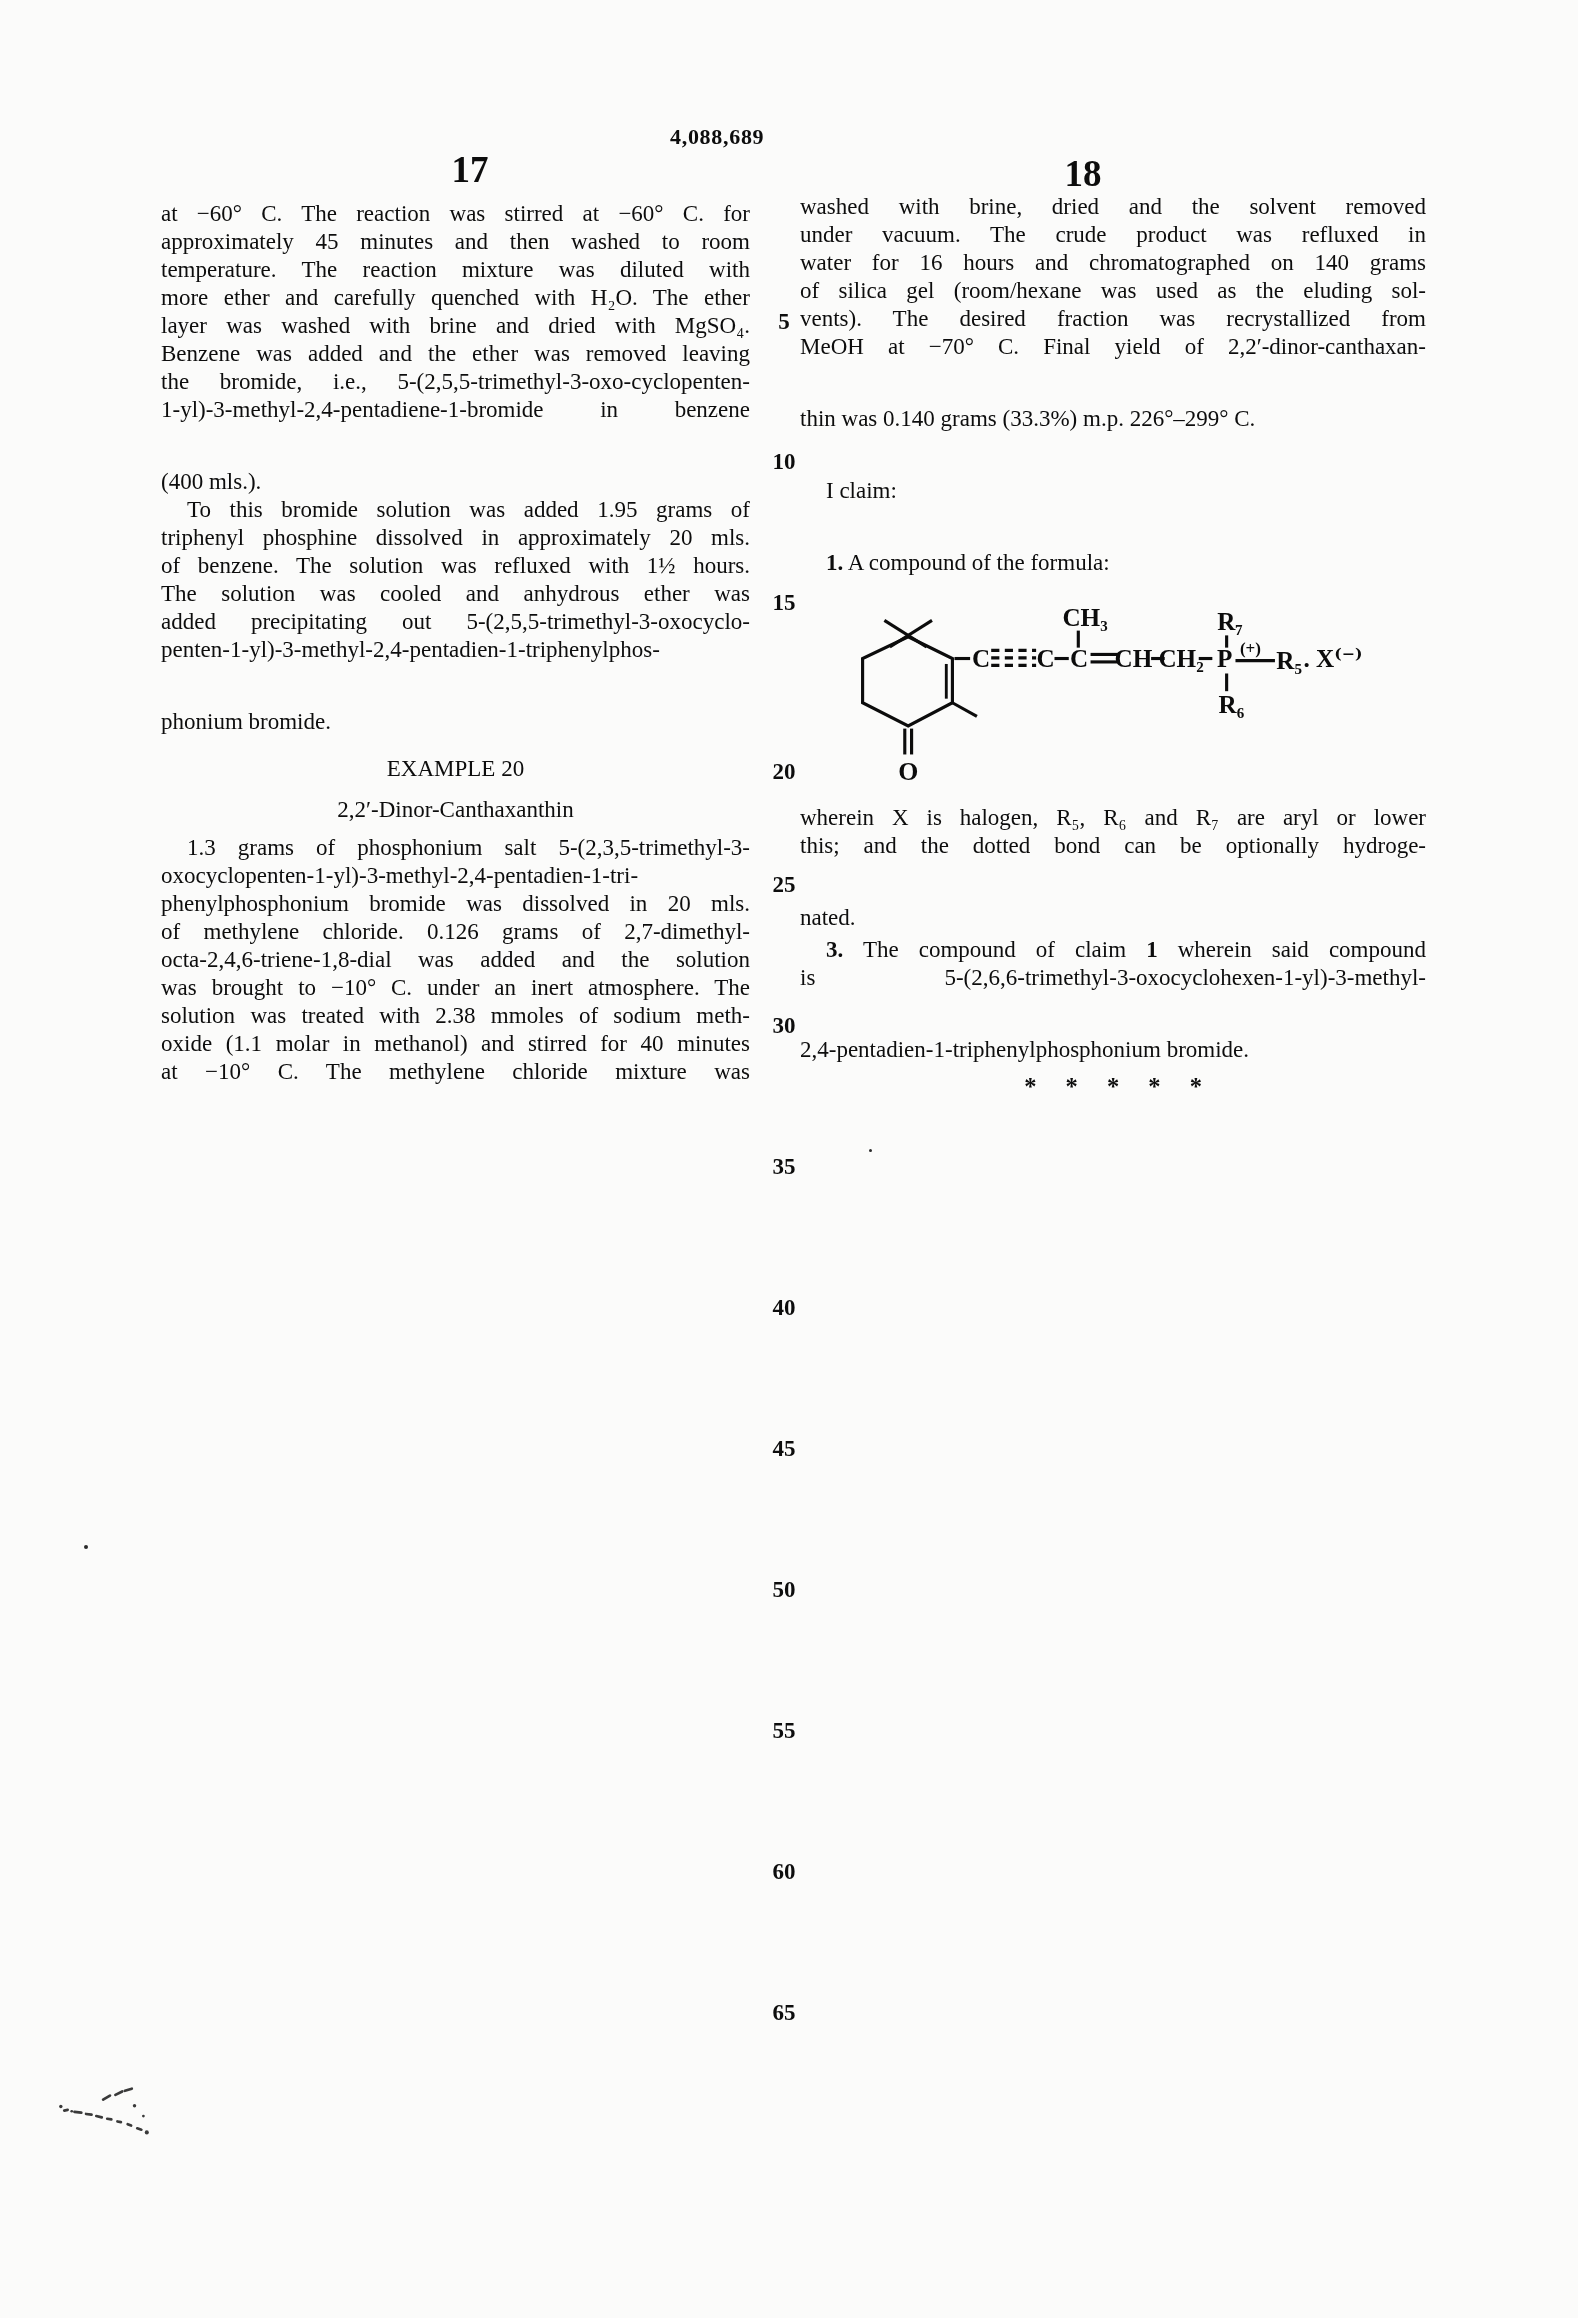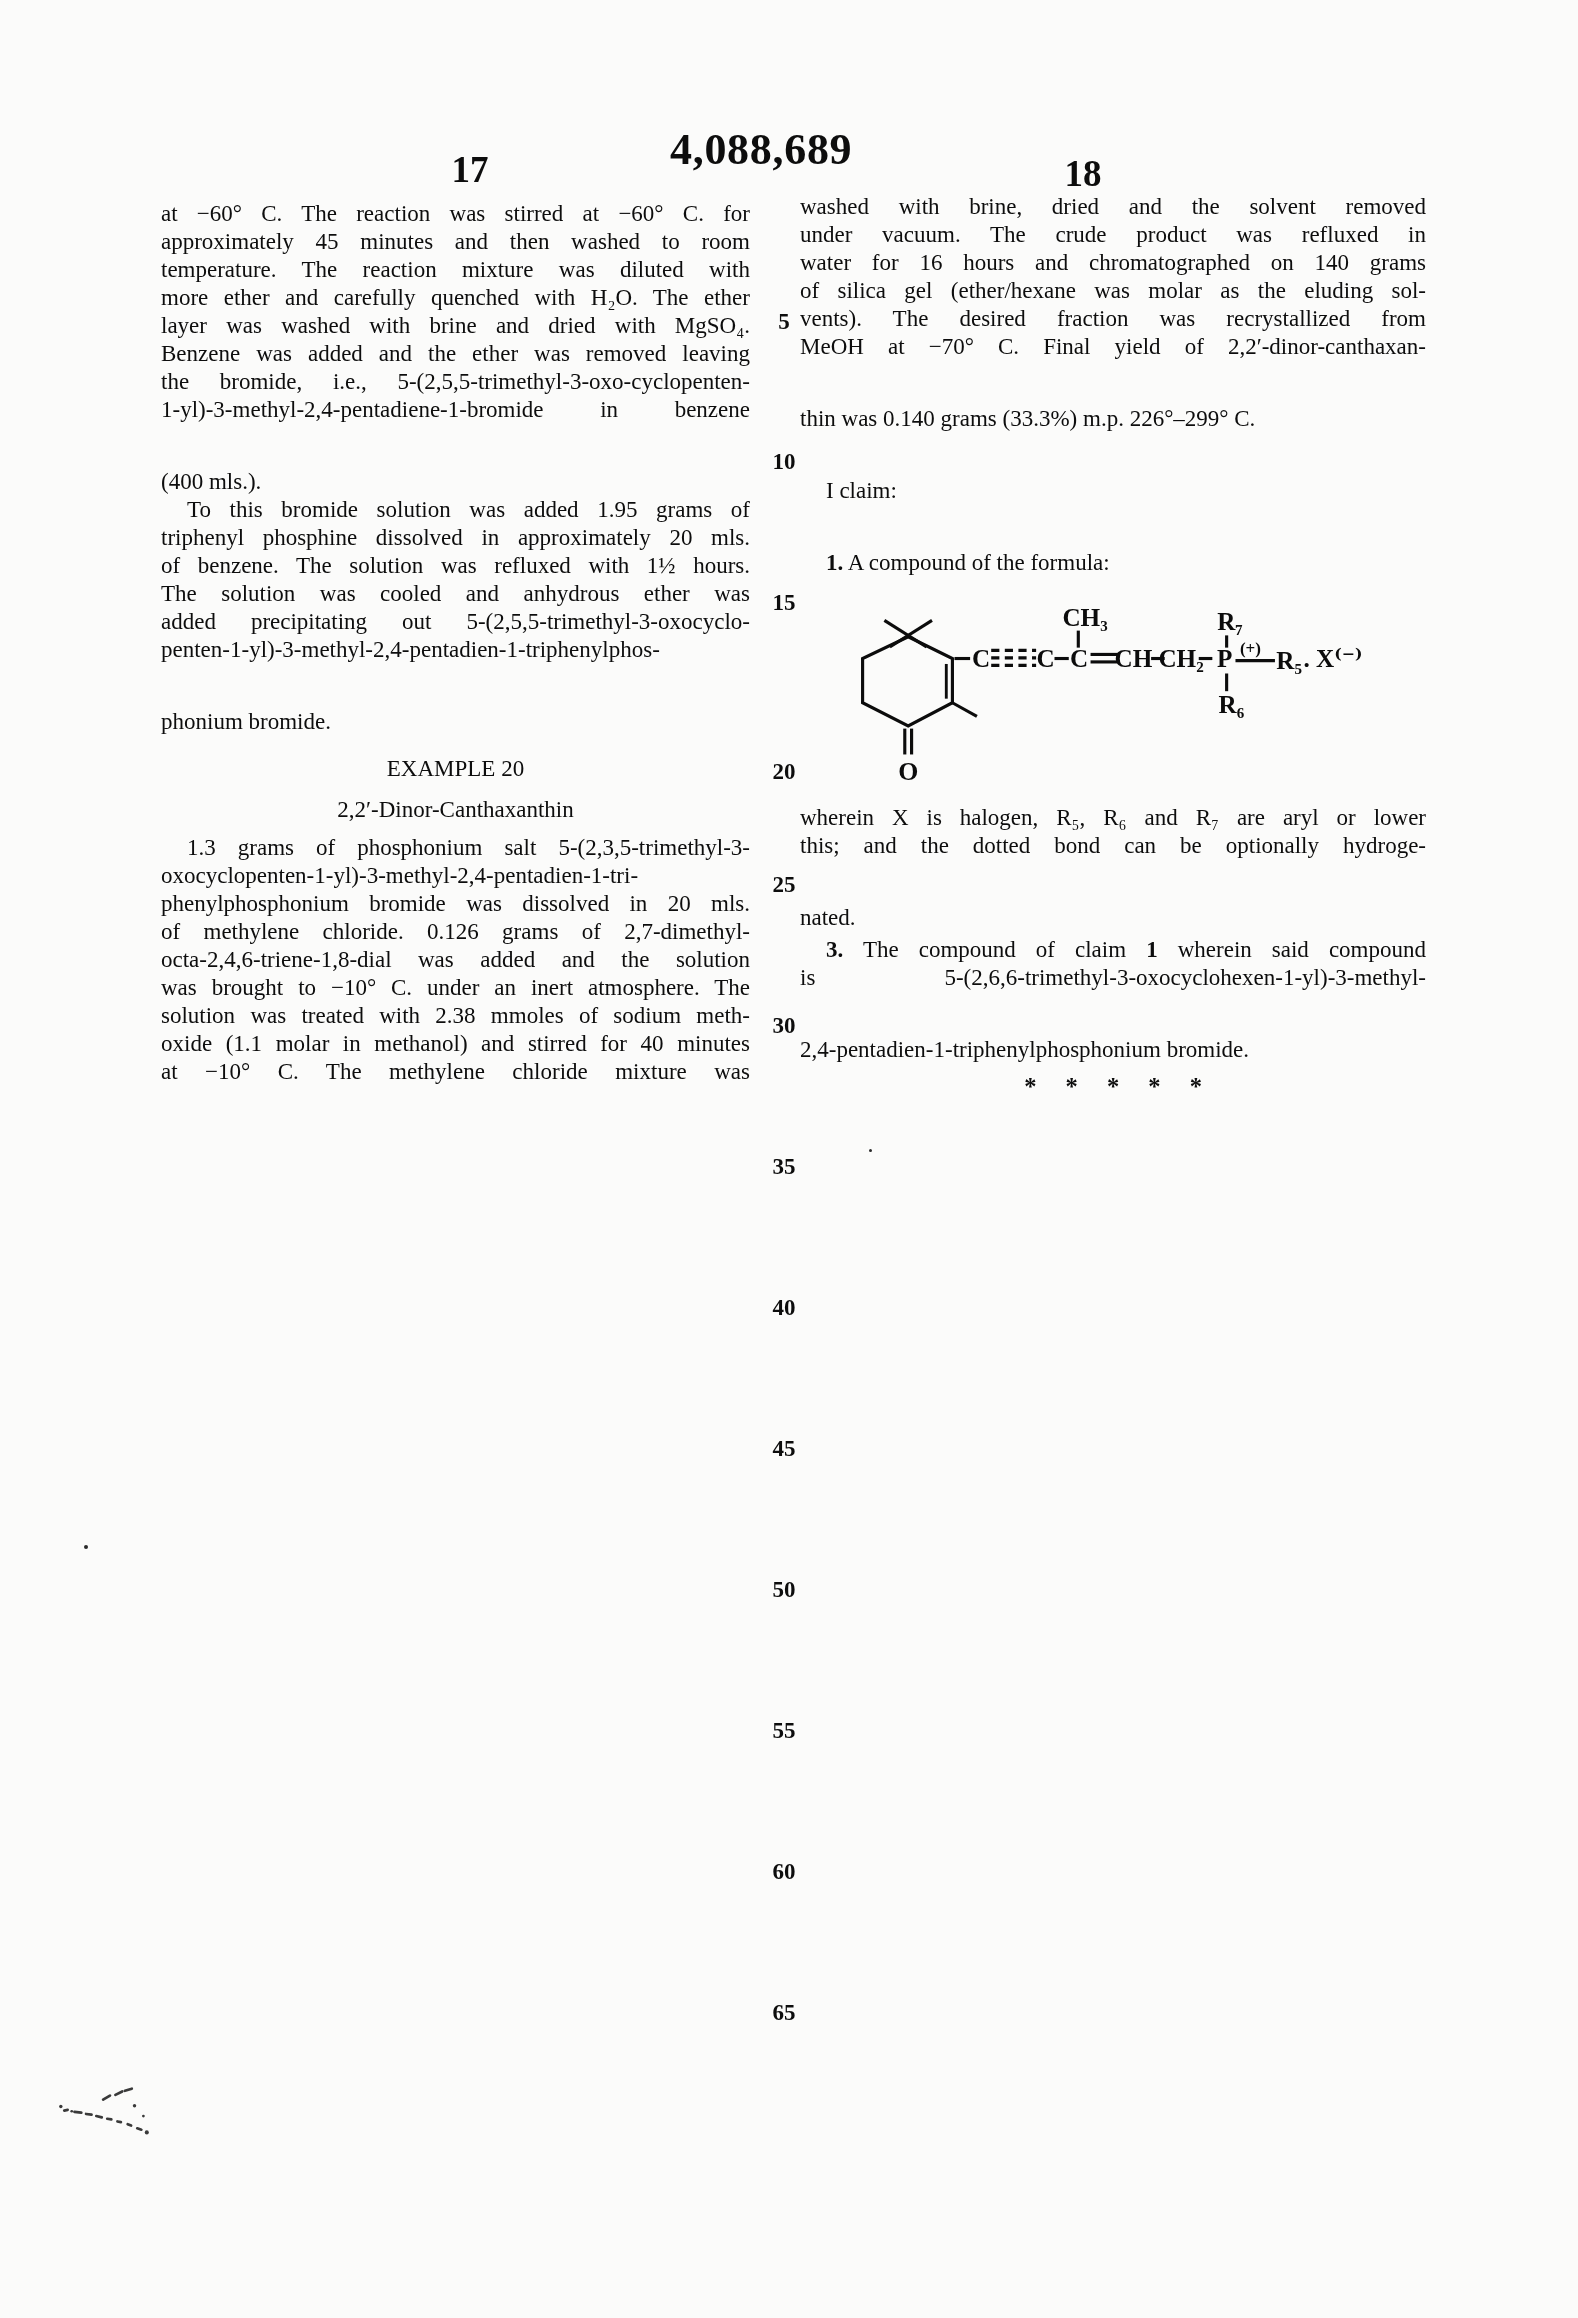--- a/index.html
+++ b/index.html
@@ -3,21 +3,21 @@
 <meta charset="utf-8">
 <style>
   html,body{margin:0;padding:0;}
   body{
     width:1578px;height:2319px;position:relative;overflow:hidden;
     background:#fbfbfa;color:#0d0d0d;
     font-family:"Liberation Serif","DejaVu Serif",serif;
   }
   .abs{position:absolute;}
   .patent-number{left:670px;top:124px;width:163px;text-align:left;
-    font-size:44px;font-weight:700;letter-spacing:0.7px;}
+    font-size:22px;font-weight:700;letter-spacing:0.7px;}
   .colnum{width:82px;text-align:center;font-size:37px;font-weight:700;}
   .colnum-left{left:429px;top:148px;}
   .colnum-right{left:1042px;top:152px;}
   .column{font-size:23px;line-height:28px;}
   .col-left{left:161px;top:200px;width:589px;}
   .col-right{left:800px;top:193px;width:626px;}
   .tline{height:28px;line-height:28px;text-align:justify;text-align-last:justify;white-space:nowrap;}
   .tline.last{text-align-last:left;margin-top:44px;}
   .tline.ind{padding-left:26px;}
   .tline b{font-weight:700;}
@@ -91,21 +91,21 @@
       <div class="tline">oxide (1.1 molar in methanol) and stirred for 40 minutes</div>
       <div class="tline">at −10° C. The methylene chloride mixture was</div>
     </div>
 </div>
 
 <div class="abs column col-right">
   <div>
       <div class="tline">washed with brine, dried and the solvent removed</div>
       <div class="tline">under vacuum. The crude product was refluxed in</div>
       <div class="tline">water for 16 hours and chromatographed on 140 grams</div>
-      <div class="tline">of silica gel (ether/hexane was molar as the eluding sol-</div>
+      <div class="tline">of silica gel (room/hexane was used as the eluding sol-</div>
       <div class="tline">vents). The desired fraction was recrystallized from</div>
       <div class="tline">MeOH at −70° C. Final yield of 2,2′-dinor-canthaxan-</div>
       <div class="tline last">thin was 0.140 grams (33.3%) m.p. 226°–299° C.</div>
     </div>
   <div class="iclaim">
       <div class="tline last ind">I claim:</div>
     </div>
   <div class="claim1-lead">
       <div class="tline last ind"><b>1.</b> A compound of the formula:</div>
     </div>

